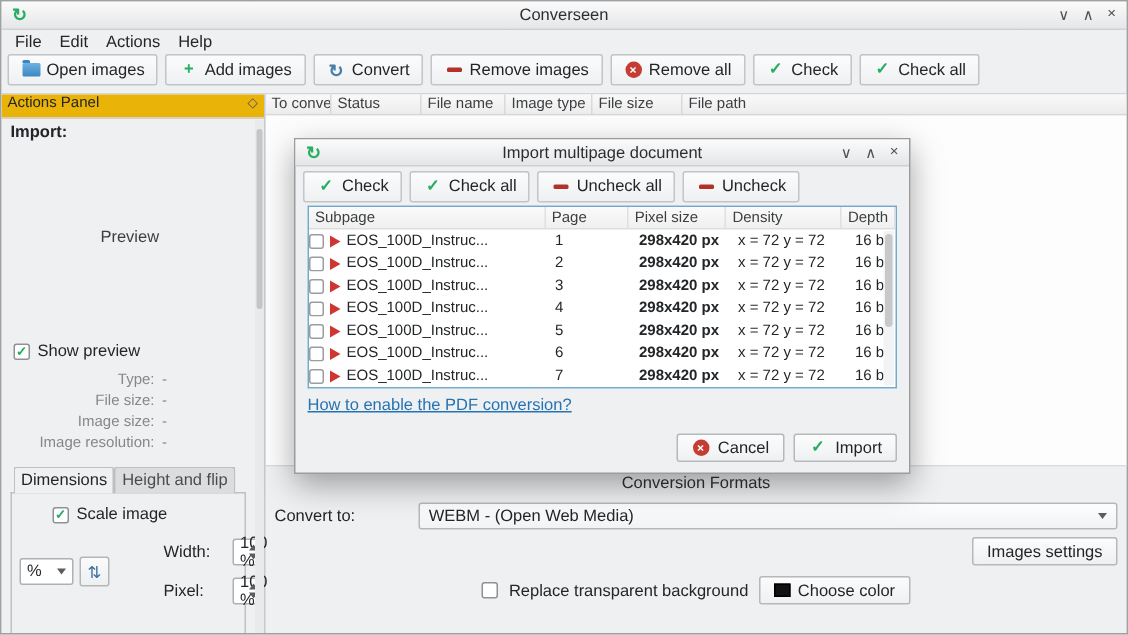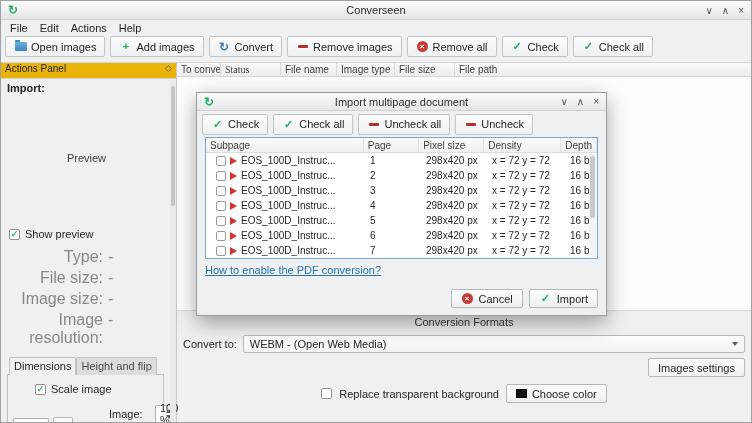--- a/index.html
+++ b/index.html
@@ -34,21 +34,21 @@
   
   .left-panel { position:relative; width:176px; border-right:1px solid #c8c9ca; background:#eff0f1; display:flex; flex-direction:column; }
   .panel-header { height:16px; background:#eab308; border-bottom:1px solid #d0d1d2; display:flex; align-items:flex-start; padding:0 4px; font-size:10px; flex:none; }
   .panel-float { margin-left:auto; color:#55585a; font-size:9px; }
   .panel-body { position:relative; flex:1; padding:3px 10px 0 6px; display:flex; flex-direction:column; }
   .preview-heading { font-weight:bold; }
   .preview-area { height:128px; display:flex; align-items:center; justify-content:center; color:#3d4043; }
   .chk-row { display:flex; align-items:center; gap:5px; margin:6px 0 6px 2px; }
   .checkbox { width:11px; height:11px; background:#fff; border:1px solid #8f9294; border-radius:2px; display:inline-flex; align-items:center; justify-content:center; font-size:9px; color:#27ae60; flex:none; }
   .checkbox.checked::after { content:"✓"; font-weight:bold; }
-  .info-grid { display:grid; grid-template-columns:96px auto; gap:3px 5px; font-size:16px; color:#85888a; margin-top:2px; }
+  .info-grid { display:grid; grid-template-columns:96px auto; gap:3px 5px; font-size:10px; color:#85888a; margin-top:2px; }
   .info-grid .lbl { text-align:right; }
   .tabs { display:flex; margin-top:10px; padding-left:2px; position:relative; z-index:1; }
   .tab { height:18px; padding:2px 4px; border:1px solid #bfc0c1; border-bottom:none; border-radius:2px 2px 0 0; background:#dcddde; color:#4a4d4f; white-space:nowrap; }
   .tab.active { background:#eff0f1; color:#232629; }
   .tabframe { flex:1; margin-top:-1px; margin-right:2px; border:1px solid #bfc0c1; border-bottom:none; background:#eff0f1; padding:8px 5px 0 5px; }
   .scale-row { display:flex; align-items:center; gap:5px; padding-left:22px; margin-bottom:9px; }
   .dim-grid { display:grid; grid-template-columns:36px 52px 42px 20px; grid-template-rows:20px 20px; gap:6px 4px; align-items:center; }
   .spin { height:18px; background:#fff; border:1px solid #aeb1b3; border-radius:2px; display:flex; align-items:center; padding-left:4px; position:relative; }
   .spin .arrows { position:absolute; right:2px; top:0; bottom:0; display:flex; flex-direction:column; justify-content:center; gap:2px; }
   .tri-up { width:0; height:0; border-left:3px solid transparent; border-right:3px solid transparent; border-bottom:4px solid #5a5d5f; }
@@ -56,43 +56,43 @@
   .unit-combo { grid-row:1 / span 2; align-self:center; height:18px; background:#fff; border:1px solid #aeb1b3; border-radius:2px; display:flex; align-items:center; padding:0 4px; gap:4px; }
   .unit-combo .tri-down { margin-left:auto; }
   .refresh-btn { grid-row:1 / span 2; align-self:center; width:20px; height:20px; border:1px solid #b4b6b8; border-radius:2px; background:linear-gradient(#fbfbfc,#edeff0); display:flex; align-items:center; justify-content:center; color:#3f6f9f; font-size:11px; }
   .vscroll { position:absolute; top:17px; right:0; bottom:0; width:6px; background:#e9eaeb; }
   .vscroll .thumb { position:absolute; top:6px; left:1px; width:4px; height:120px; background:#c4c6c8; border-radius:2px; }
 
   
   .right-area { flex:1; display:flex; flex-direction:column; background:#eff0f1; }
   .ftable-header { height:14px; display:flex; background:linear-gradient(#f9f9fa,#ececed); border-bottom:1px solid #d5d6d7; font-size:10px; color:#3c3f41; flex:none; }
   .fcol { padding:0 4px; border-right:1px solid #d8d9da; display:flex; align-items:center; white-space:nowrap; overflow:hidden; }
-  .fc0{width:44px;} .fc1{width:60px;font-family:Liberation Serif, serif;} .fc2{width:56px;} .fc3{width:58px;} .fc4{width:60px;} .fc5{flex:1;border-right:none;}
+  .fc0{width:44px;} .fc1{width:60px;} .fc2{width:56px;} .fc3{width:58px;} .fc4{width:60px;} .fc5{flex:1;border-right:none;}
   .ftable-body { height:234px; background:#fdfdfd; border-bottom:1px solid #d9dadb; flex:none; }
   .formats-heading { text-align:center; margin-top:5px; color:#2f3234; }
   .convert-row { display:flex; align-items:center; gap:6px; padding:0 6px; margin-top:7px; }
-  .combo { flex:1; height:18px; background:linear-gradient(#fdfdfd,#f2f3f4); border:1px solid #b6b9bb; border-radius:2px; display:flex; align-items:center; padding:0 6px; }
+  .combo { flex:1; height:18px; background:linear-gradient(#fdfdfd,#f2f3f4); border:1px solid #b6b9bb; border-radius:2px; display:flex; align-items:center; padding:0 6px;margin-left:36px; }
   .combo .tri-down { margin-left:auto; }
   .settings-row { display:flex; justify-content:flex-end; padding:0 6px; margin-top:5px; }
   .btn { display:inline-flex; align-items:center; gap:5px; height:19px; padding:0 9px; background:linear-gradient(#fcfcfd,#eef0f1); border:1px solid #b6b9bb; border-radius:2px; white-space:nowrap; }
   .bottom-row { display:flex; justify-content:center; align-items:center; gap:7px; padding:0 6px; margin-top:7px; }
   .swatch { width:11px; height:9px; background:#111; border:1px solid #000; flex:none; }
 
   
   .dialog { position:absolute; left:195px; top:91px; width:411px; height:224px; background:#eff0f1; border:1px solid #9b9c9e; box-shadow:0 7px 20px rgba(0,0,0,.35); z-index:10; display:flex; flex-direction:column; }
   .dialog .titlebar { height:18px; }
   .dlg-toolbar { height:26px; display:flex; align-items:center; gap:5px; padding:0 5px; flex:none; }
   .dlg-instruction { padding:4px 8px 4px 8px; }
   .dlg-table { margin:0 8px; background:#fff; border:1px solid #74a9cb; height:122px; position:relative; font-size:10px; overflow:hidden; flex:none; }
   .dth { display:flex; height:15px; border-bottom:1px solid #dcdddd; background:linear-gradient(#fafafa,#f0f0f1); color:#3c3f41; }
   .dth .dcol { padding:0 4px; border-right:1px solid #dedfe0; display:flex; align-items:center; }
   .d0{width:160px;} .d1{width:56px;} .d2{width:66px;} .d3{width:78px;} .d4{flex:1;border-right:none;}
   .drow { display:flex; height:15px; align-items:center; }
-  .c-sub { width:160px; display:flex; align-items:center; gap:4px; padding-left:10px; overflow:hidden; white-space:nowrap; }
-  .c-page{width:56px;padding-left:4px;} .c-pix{width:66px;padding-left:4px;} .c-den{width:78px;padding-left:4px;} .c-dep{flex:1;padding-left:4px;}
+  .c-sub { width:160px; display:flex; align-items:center; gap:4px; padding-left:0; overflow:hidden; white-space:nowrap; }
+  .c-page{width:56px;padding-left:4px;} .c-pix{width:66px;padding-left:4px;font-weight:bold;} .c-den{width:78px;padding-left:4px;} .c-dep{flex:1;padding-left:4px;}
   .cb-small { width:10px; height:10px; background:#fff; border:1px solid #9a9da0; border-radius:2px; flex:none; }
   .pdf-tri { width:0; height:0; border-left:7px solid #cf3630; border-top:4px solid transparent; border-bottom:4px solid transparent; flex:none; }
   .dlg-scroll { position:absolute; top:16px; right:1px; bottom:1px; width:7px; background:#f2f3f4; }
   .dlg-scroll .thumb { position:absolute; top:2px; left:1px; width:5px; height:62px; background:#c6c8ca; border-radius:3px; }
   .dlg-footer { position:relative; flex:1; }
   .dlg-link { position:absolute; left:8px; top:5px; }
   .dlg-link a { color:#2673b2; text-decoration:underline; cursor:pointer; }
   .dlg-buttons { position:absolute; right:8px; bottom:7px; display:flex; gap:6px; }
 </style>
 </head>
@@ -183,21 +183,21 @@
         <div class="tabs">
           <span class="tab active">Dimensions</span>
           <span class="tab">Height and flip</span>
         </div>
         <div class="tabframe">
           <div class="scale-row">
             <span class="checkbox checked"></span>
             <span>Scale image</span>
           </div>
           <div class="dim-grid">
-            <span>Image:</span>
+            <span>Width:</span>
             <span class="spin">
               <span>100 %</span>
               <span class="arrows">
                   <span class="tri-up"></span>
                   <span class="tri-down"></span>
                 </span>
             </span>
             <span class="unit-combo">
               <span>%</span>
               <span class="tri-down"></span>

